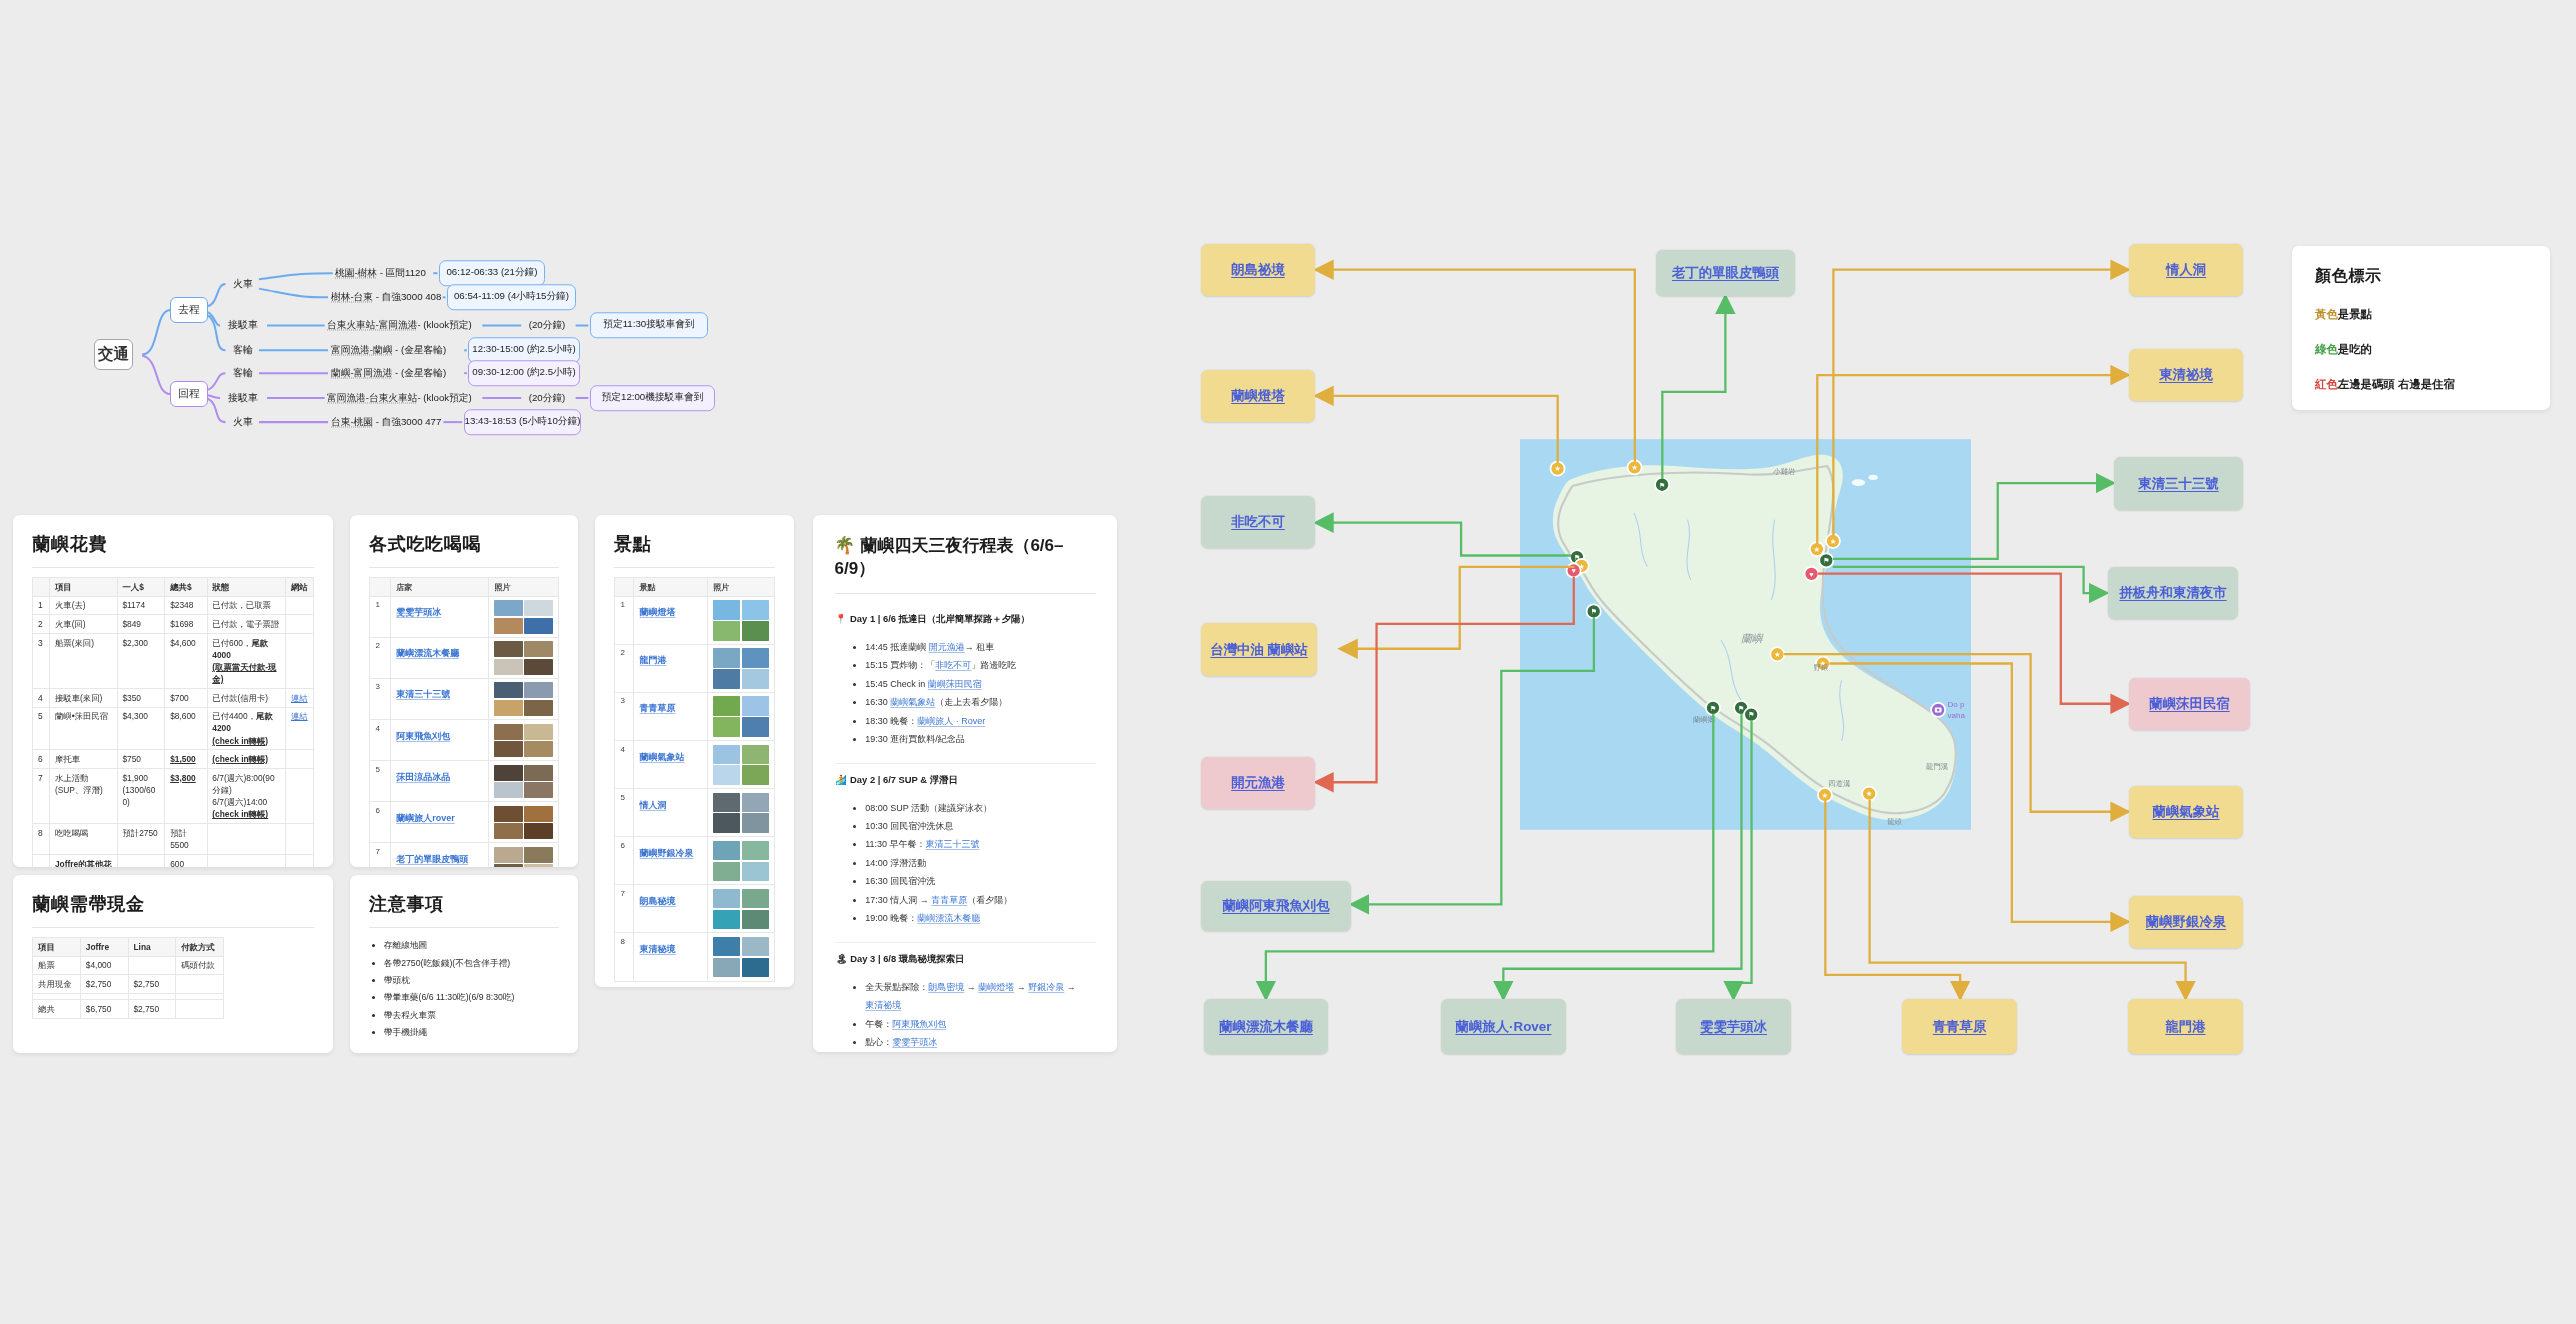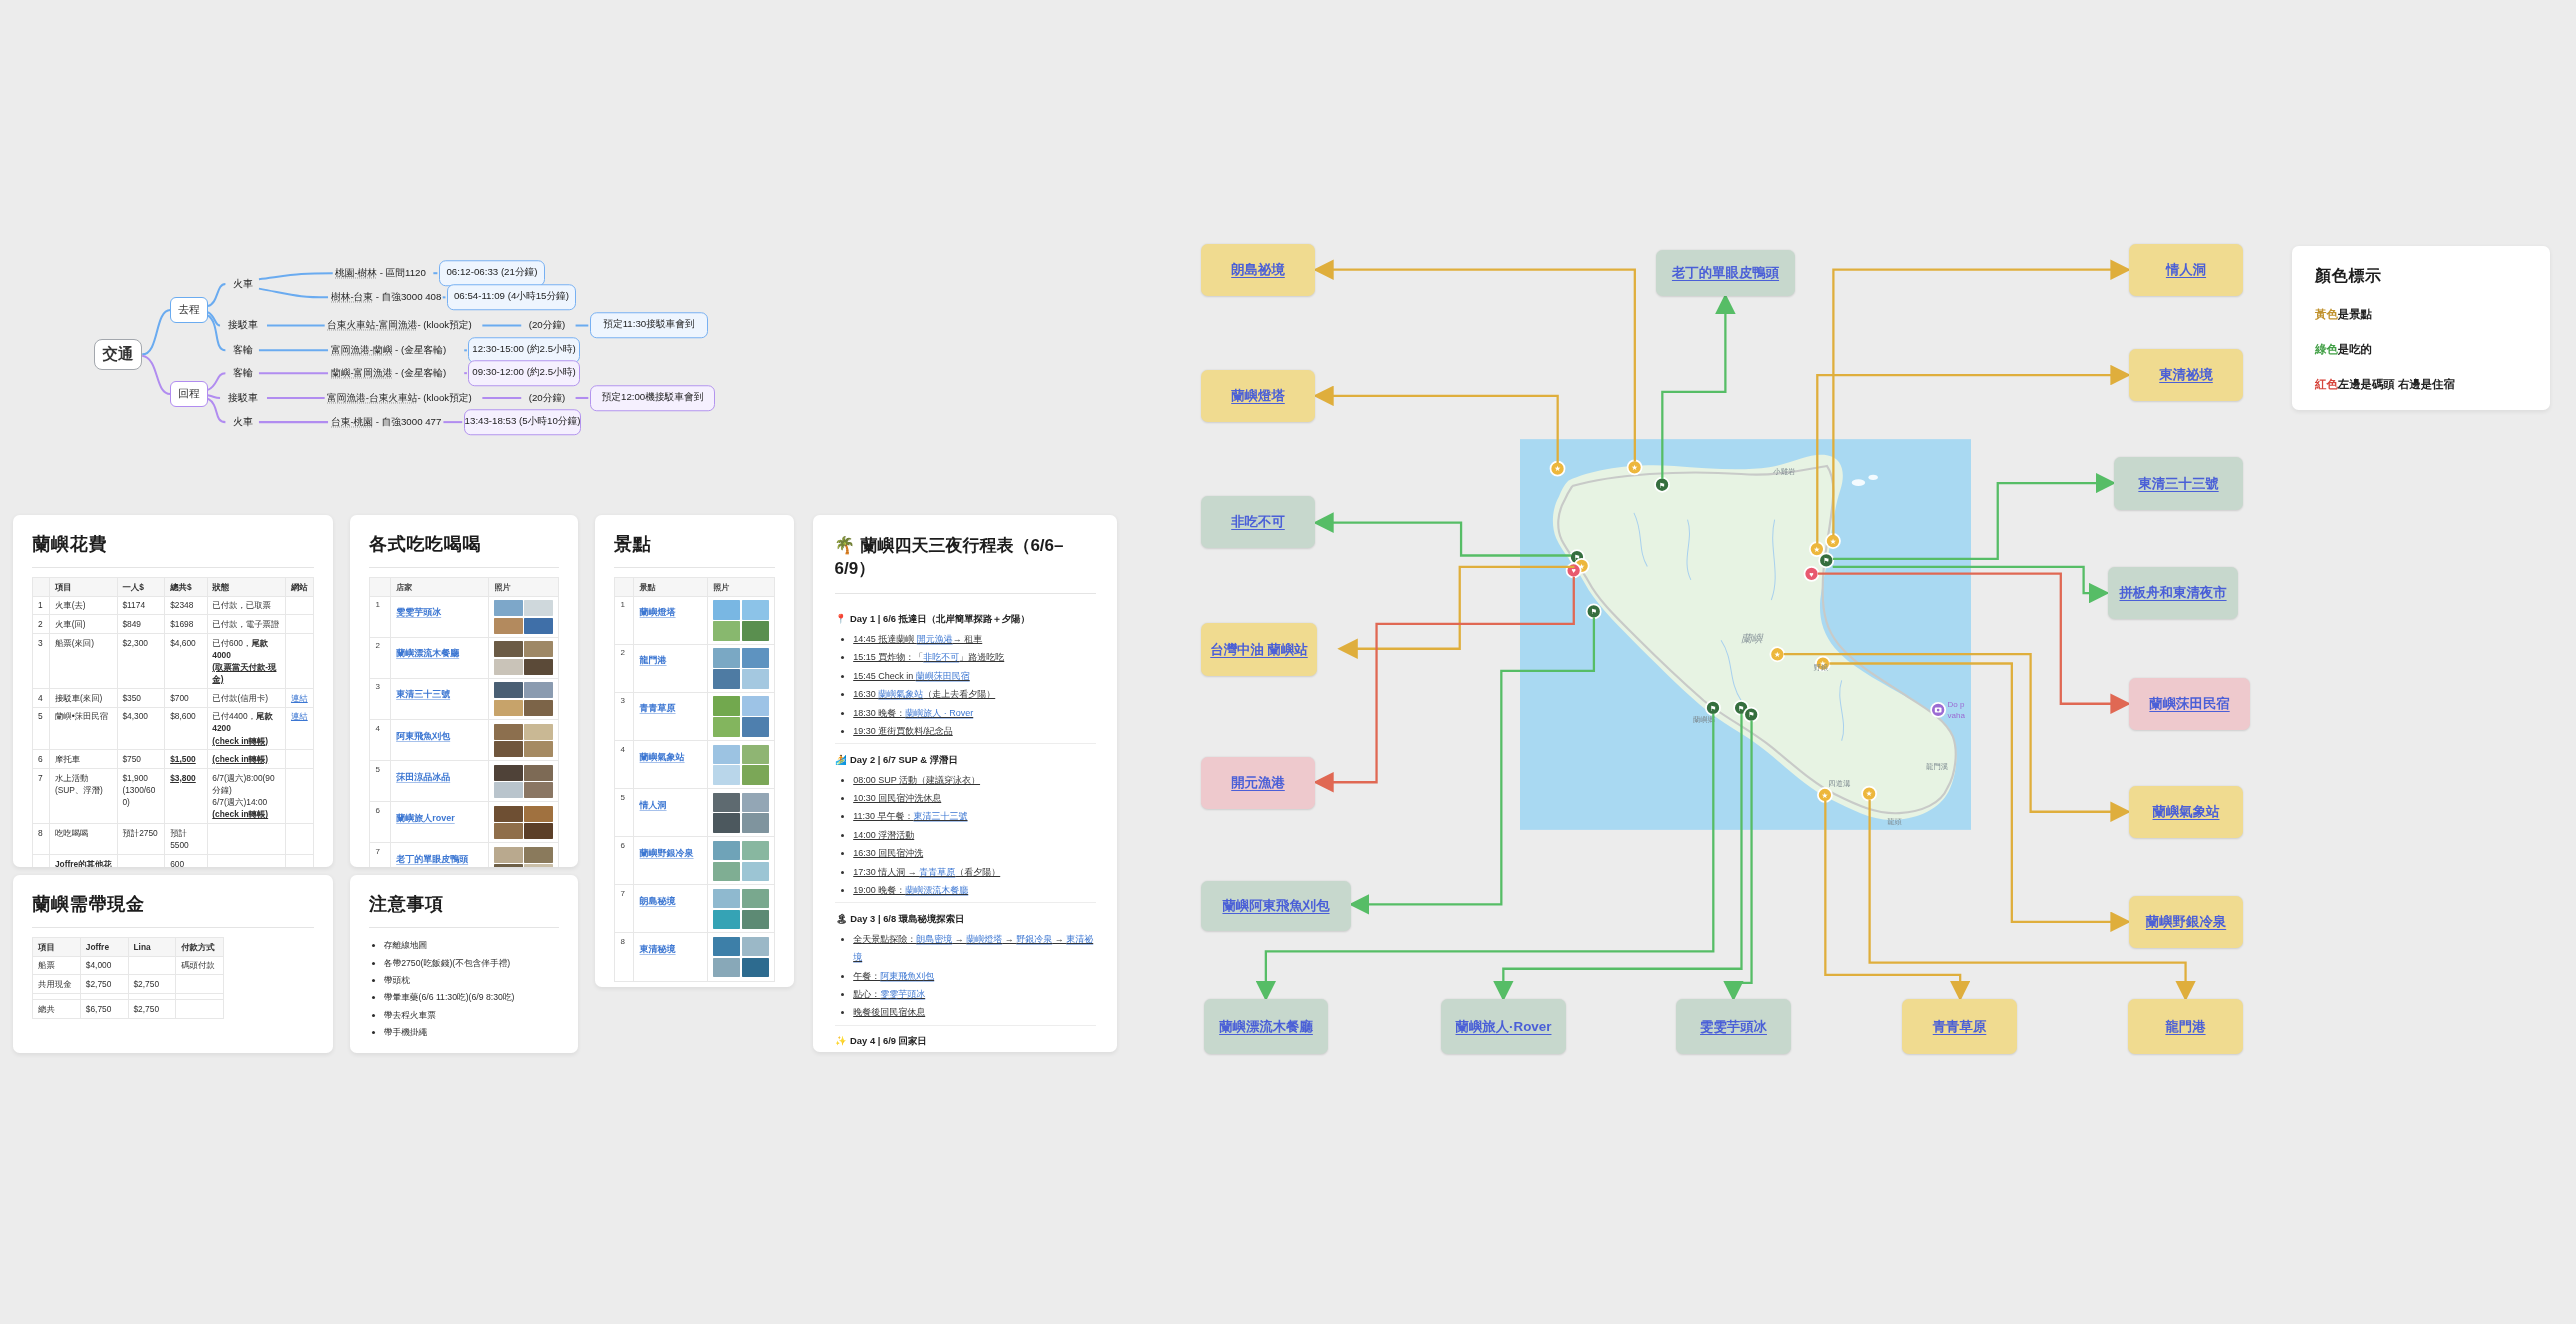--- a/index.html
+++ b/index.html
@@ -27,21 +27,21 @@
   .photo{display:grid;grid-template-columns:1fr 1fr;gap:1.3px;width:100%;}
   .photo div{height:16px;border-radius:0.7px;}
   .photo.tall div{height:19.5px;}
 
   ul.plain{margin:0;padding-left:14.8px;font-size:8.7px;line-height:2.0;color:#2d2d2d;}
 
   .itin-title{font-size:17px;font-weight:bold;color:#1c1c1c;}
   .day{padding:6.7px 1.3px 2.7px;}
   .day + .day{border-top:0.7px solid #ededed;}
   .day-h{font-size:9.4px;font-weight:bold;color:#222;margin:2.7px 0 4px;}
-  .day ul{margin:0;padding-left:17.4px;font-size:9px;line-height:2.05;color:#333;text-decoration:underline;}
+  .day ul{margin:12px;padding-left:17.4px;font-size:9px;line-height:2.05;color:#333;}
   .itin-link{color:#3b76d2;text-decoration:underline;text-decoration-color:rgba(59,118,210,.45);
         text-underline-offset:2px;cursor:pointer;}
 
   
   .legend-item{font-size:11.4px;font-weight:bold;color:#222;margin-top:20px;}
 
   
   .map-label{position:absolute;border-radius:6.7px;display:flex;align-items:center;justify-content:center;
         box-shadow:0 0.7px 2px rgba(0,0,0,.13);cursor:pointer;}
   .map-label span{color:#4a5fd7;font-size:13.4px;font-weight:bold;text-decoration:underline;
@@ -246,21 +246,21 @@
       <path d="M386,556 L489,556"></path>
       <path d="M398,593 L484,593"></path>
       <path d="M386,629 L489,629"></path>
       <path d="M692,556 L696,556"></path>
       <path d="M719,593 L777,593"></path>
         <path d="M858,593 L877,593"></path>
       <path d="M661,629 L689,629"></path>
     </g>
   </svg>
   <div id="mindmap-nodes">
-      <div class="mm-box mm-root" style="left: 94px; top: 339px; width: 48px; height: 31px; border-radius: 8px;">交通</div>
+      <div class="mm-box mm-root" style="left: 94px; top: 339px; width: 39px; height: 31px;">交通</div>
       <div class="mm-box mm-blue" style="left: 170px; top: 297px; width: 38px; height: 25.5px;">去程</div>
       <div class="mm-box mm-purple" style="left: 170px; top: 381px; width: 38px; height: 25.5px;">回程</div>
       <div class="mm-mid" style="left: 243px; top: 284px;">火車</div>
       <div class="mm-mid" style="left: 243px; top: 325px;">接駁車</div>
       <div class="mm-mid" style="left: 243px; top: 350px;">客輪</div>
       <div class="mm-mid" style="left: 243px; top: 373px;">客輪</div>
       <div class="mm-mid" style="left: 243px; top: 398px;">接駁車</div>
       <div class="mm-mid" style="left: 243px; top: 422px;">火車</div>
       <div class="mm-leaf" style="left: 335px; top: 273px;"><span class="rt">桃園-樹林</span><span> - 區間1120</span></div>
       <div class="mm-time tm-blue" style="left: 439px; top: 273px; width: 106px; height: 25.5px;">06:12-06:33 (21分鐘)</div>

